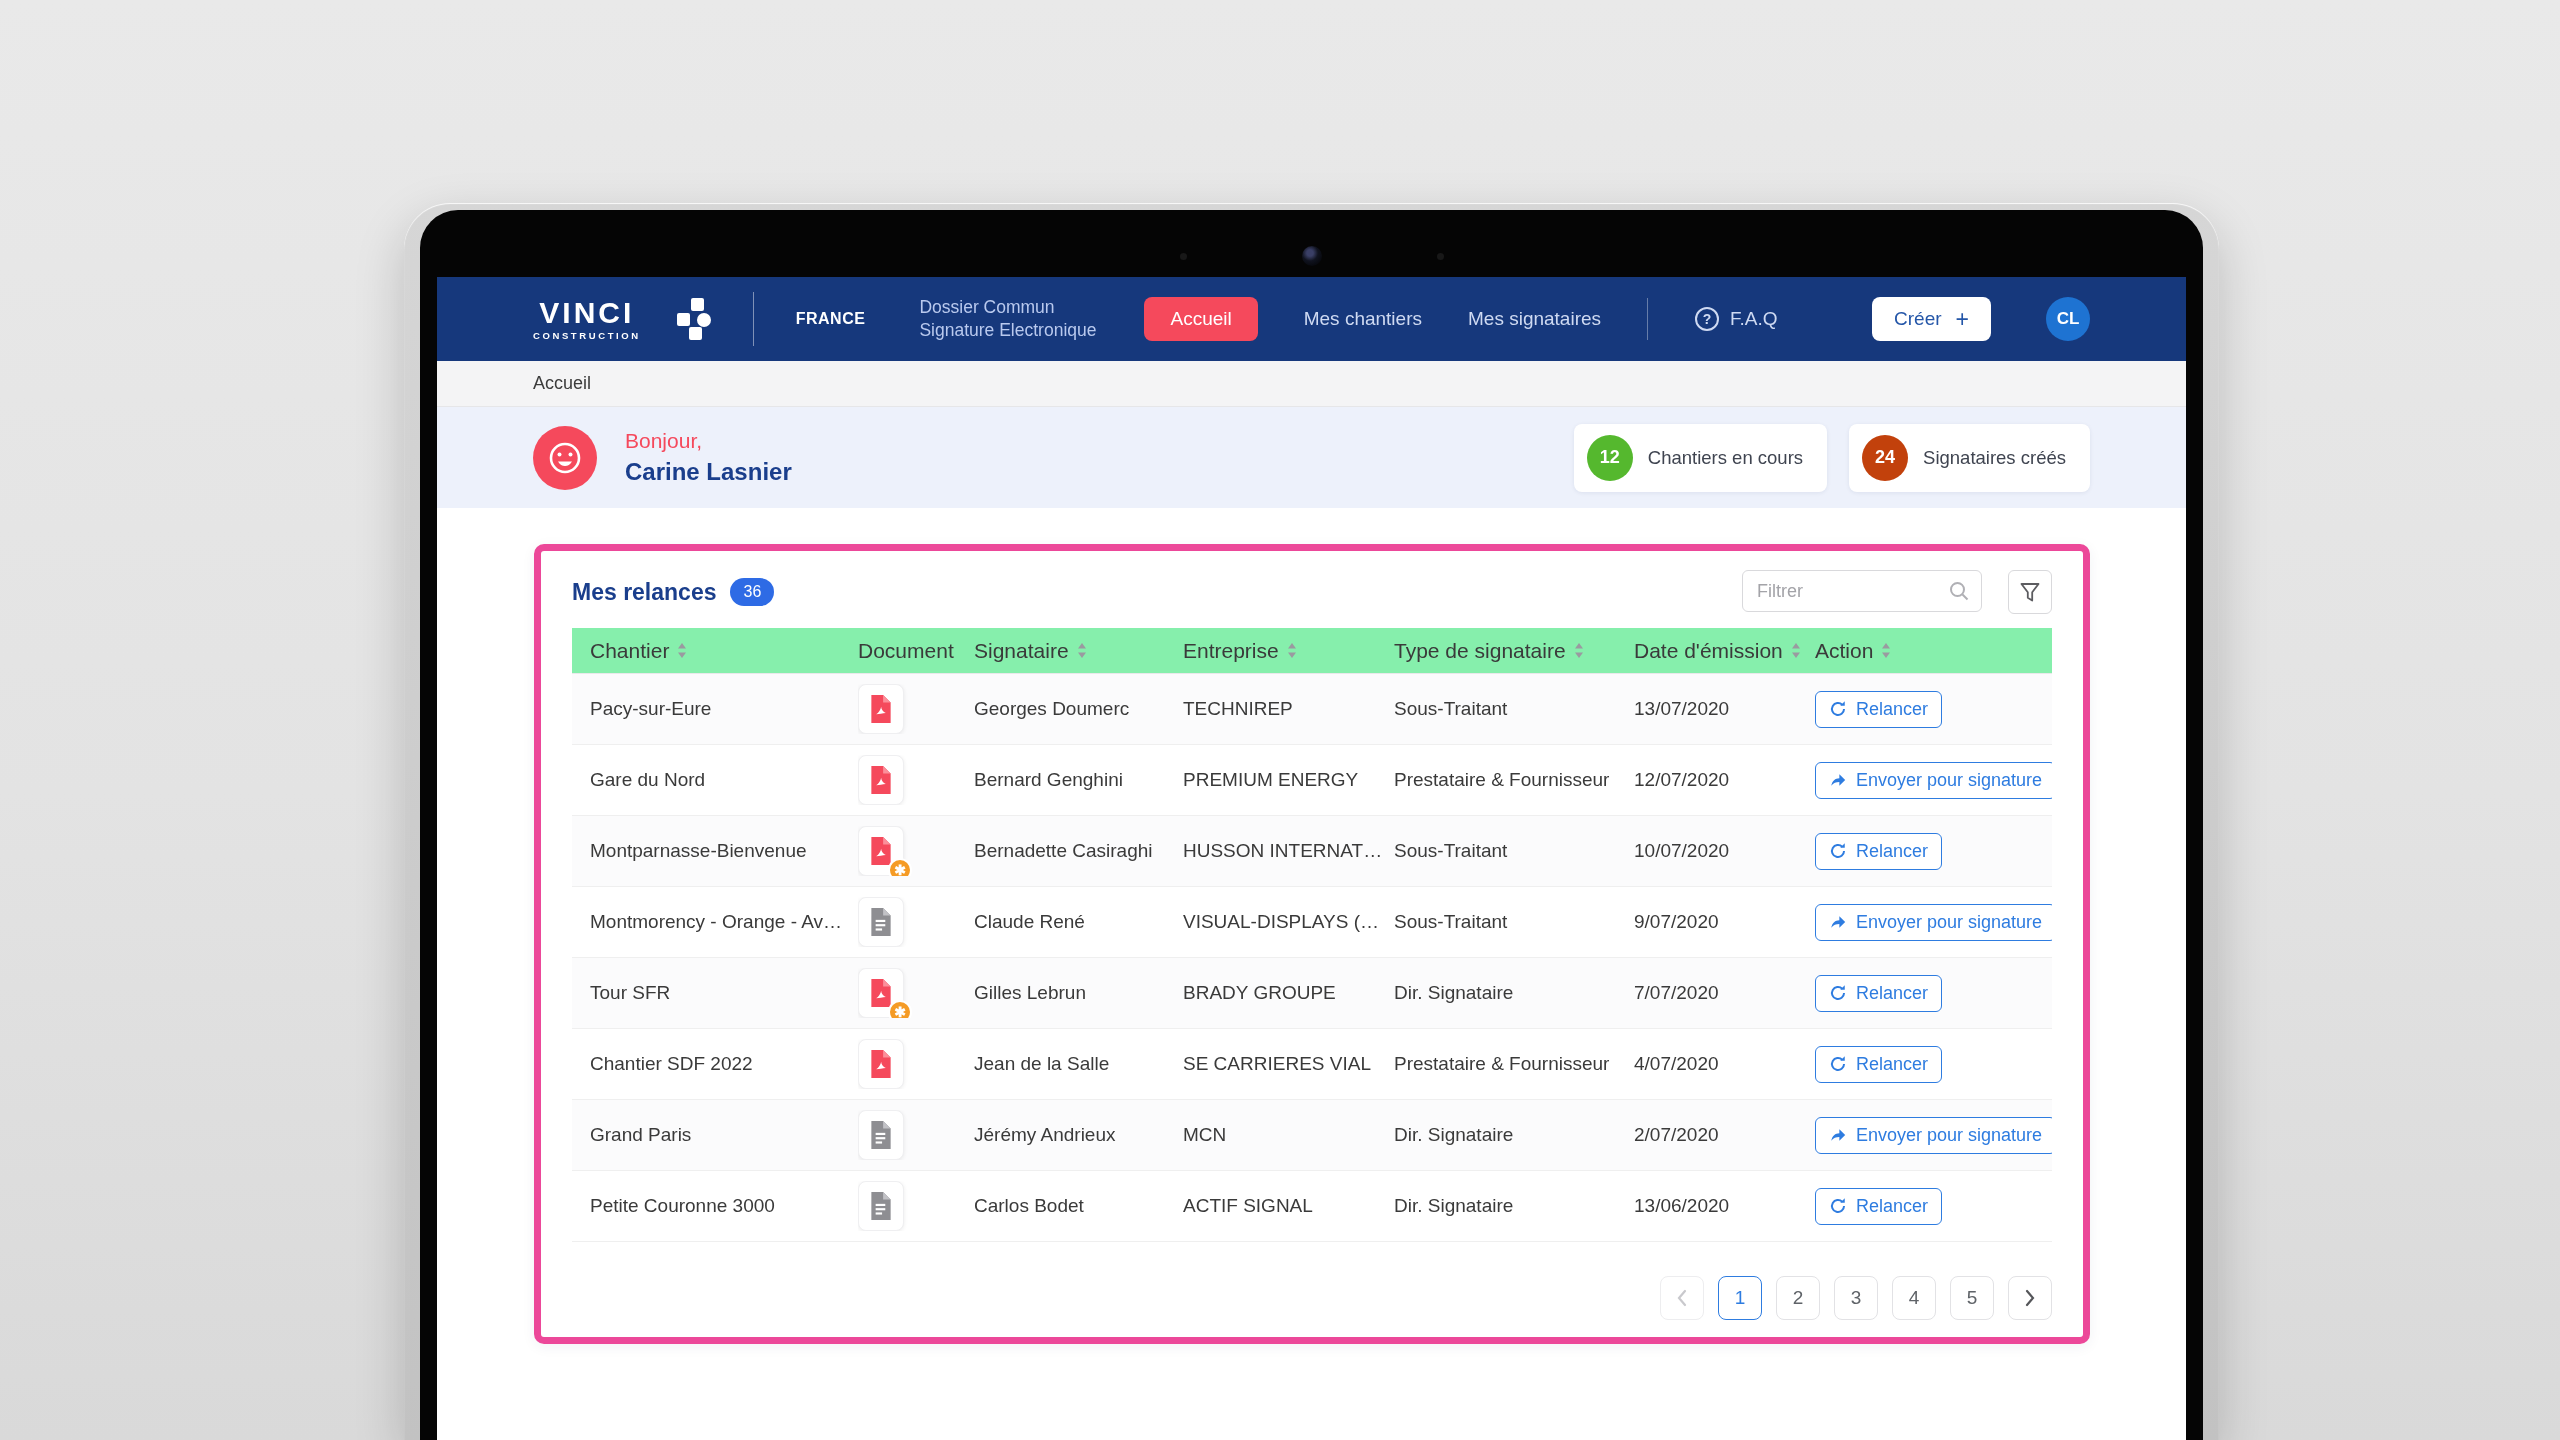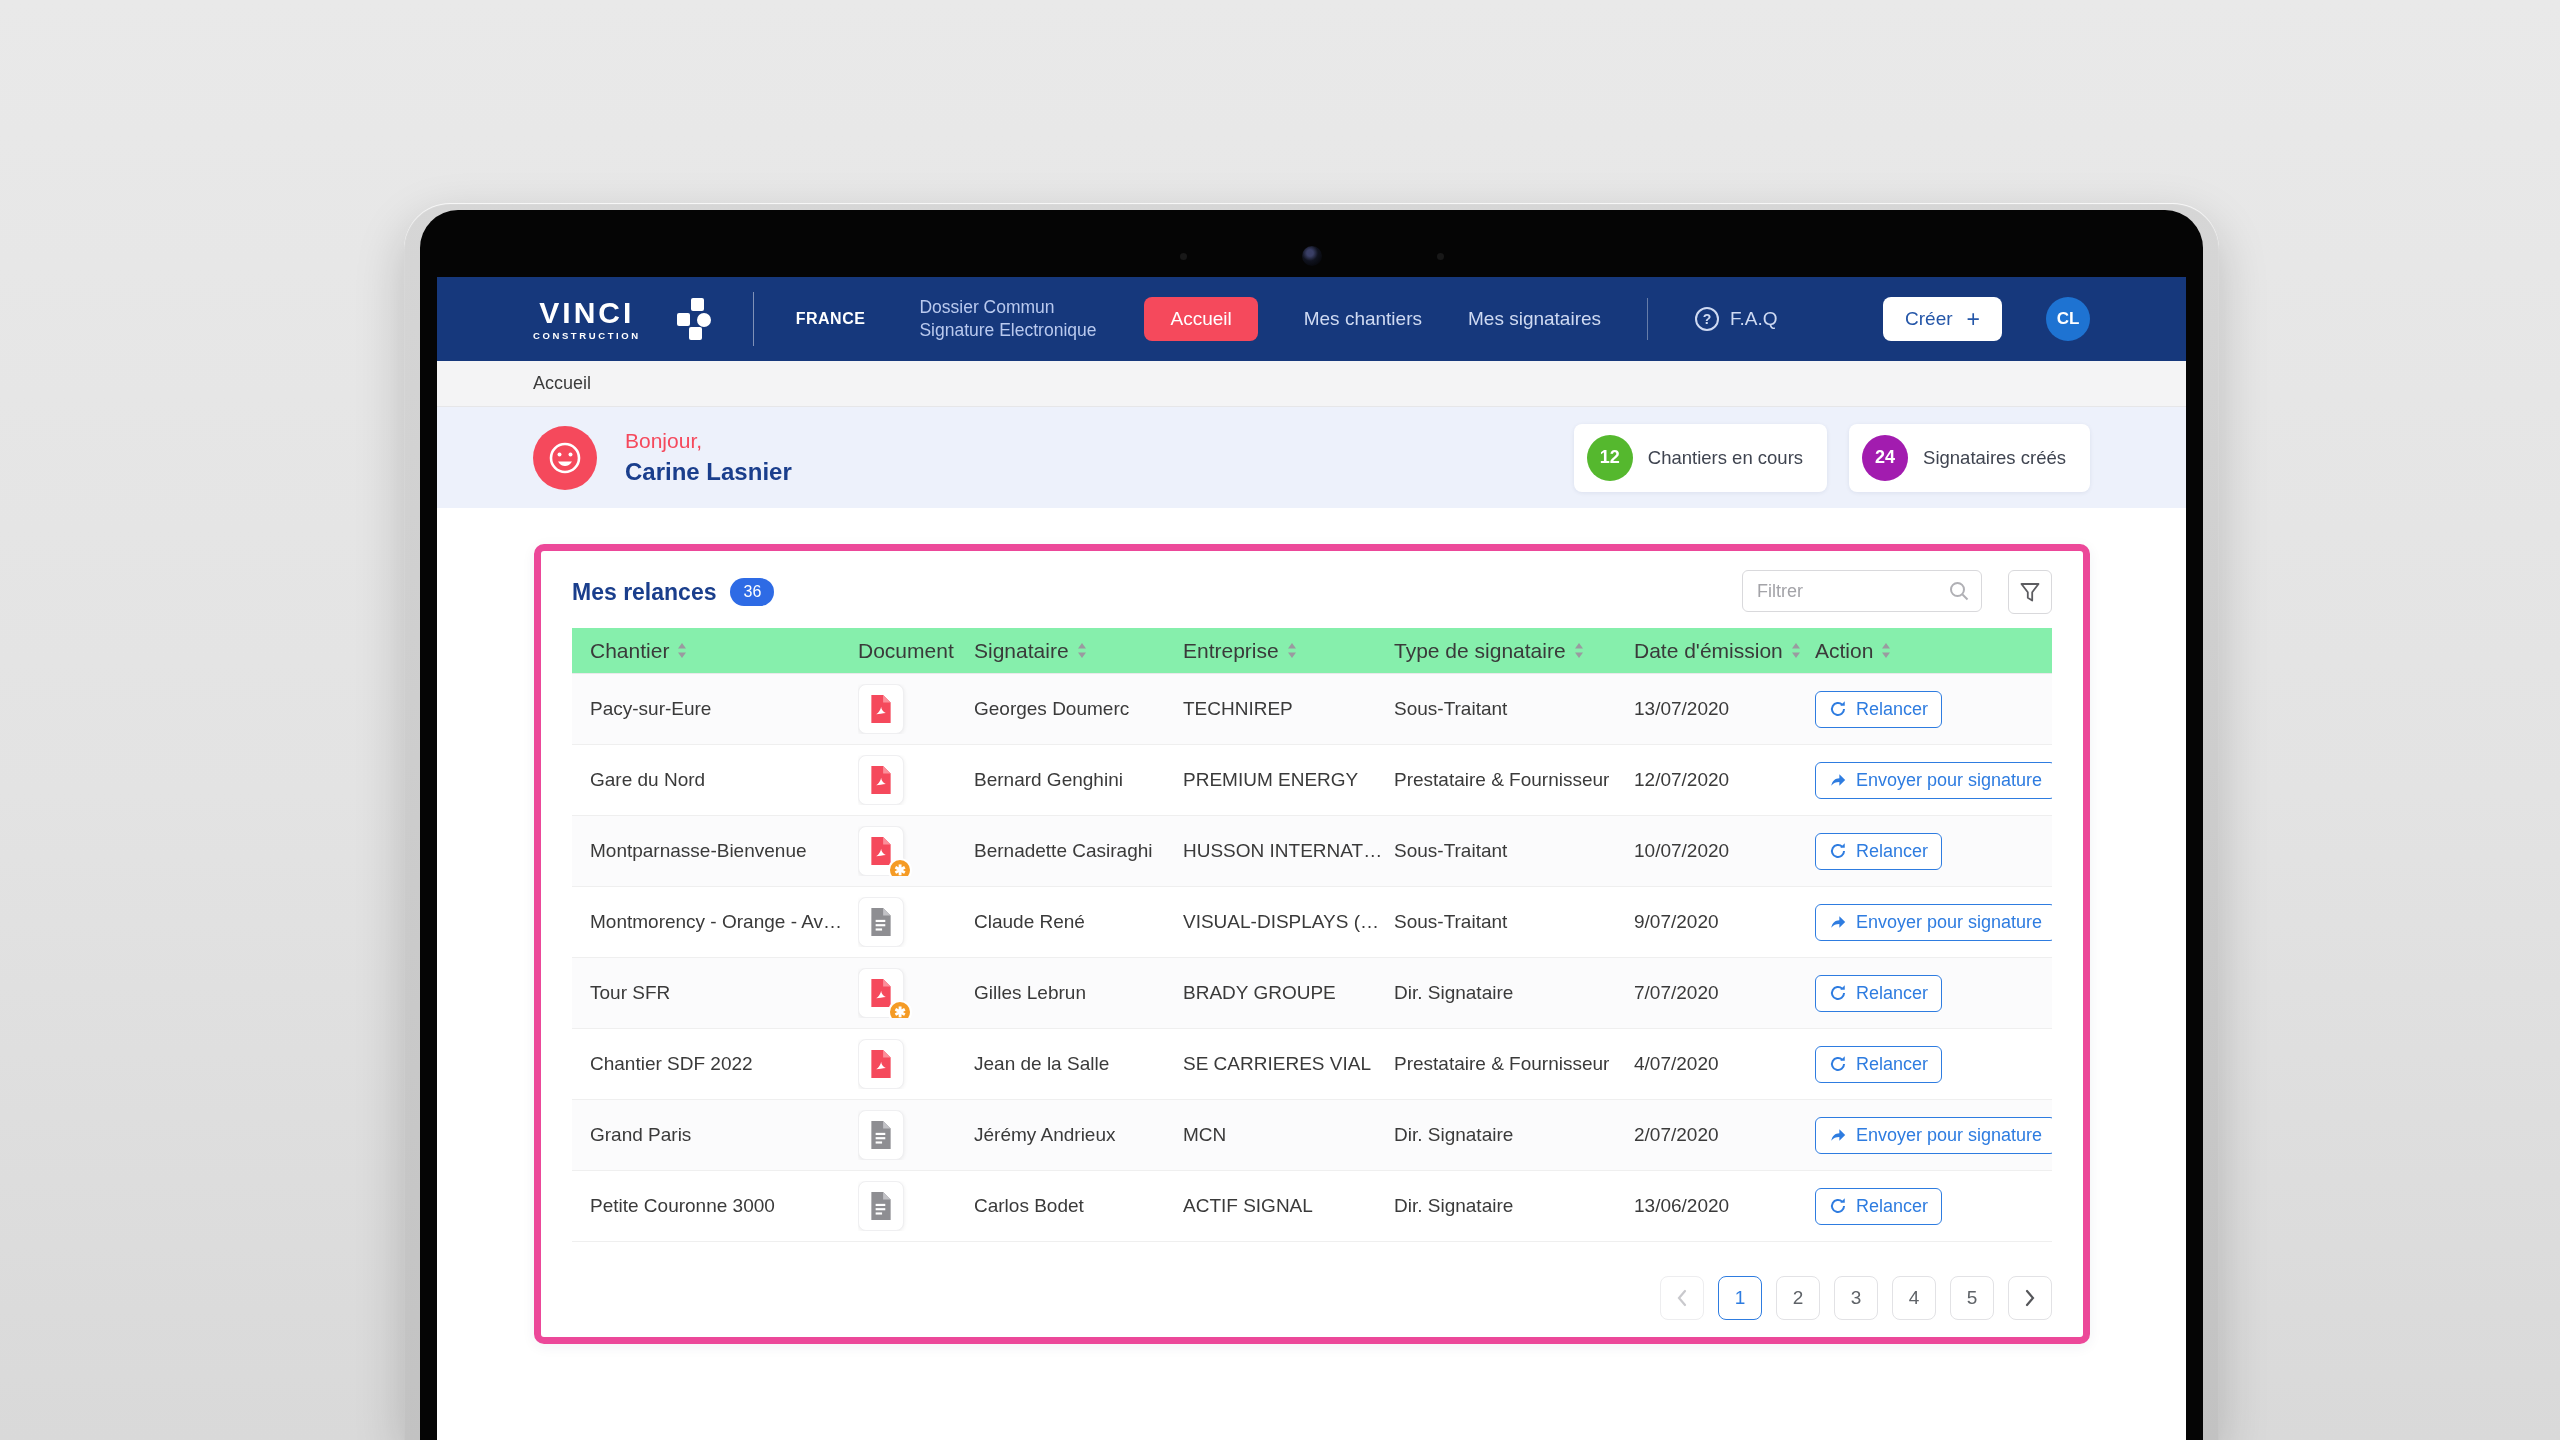--- a/index.html
+++ b/index.html
@@ -34,21 +34,21 @@
   .brand-sep{width:1px;height:54px;background:rgba(255,255,255,.45);margin:0 14px 0 10px;}
   .france{color:#fff;font-weight:bold;font-size:16px;letter-spacing:.5px;margin-right:26px;}
   .appname{color:#b9c9ee;font-size:17.5px;line-height:1.32;}
 
   .nav{display:flex;align-items:center;gap:46px;margin-left:48px;}
   .nav-item{color:#cfdaf2;font-size:19px;cursor:pointer;white-space:nowrap;}
   .nav-item.active{background:#f5495c;color:#fff;padding:11px 26px;border-radius:8px;}
   .nav-sep{width:1px;height:42px;background:rgba(255,255,255,.35);}
   .faq{display:flex;align-items:center;gap:10px;color:#cfdaf2;font-size:19px;cursor:pointer;}
 
-  .appbar-right{margin-left:auto;display:flex;align-items:center;gap:44px;}
+  .appbar-right{margin-left:auto;display:flex;align-items:center;gap:55px;}
   .create-btn{background:#fff;color:#2456a8;font-size:19px;border:none;border-radius:8px;
     padding:11px 22px;display:flex;align-items:center;gap:14px;cursor:pointer;
     font-family:"Liberation Sans",sans-serif;}
   .create-btn .plus{font-size:23px;line-height:16px;}
   .avatar{width:44px;height:44px;border-radius:50%;background:#1e73d2;color:#fff;
     font-size:17px;font-weight:bold;display:flex;align-items:center;justify-content:center;cursor:pointer;}
 
   
   .breadcrumb-bar{height:46px;background:#f4f4f5;border-bottom:1px solid #e6e6e8;
     display:flex;align-items:center;padding:0 96px;font-size:18px;color:#3c3c3c;flex:0 0 auto;}
@@ -60,21 +60,21 @@
     display:flex;align-items:center;justify-content:center;flex:0 0 auto;}
   .hello-text{margin-left:28px;line-height:1.25;}
   .hello-text .hi{color:#f5495c;font-size:21px;}
   .hello-text .name{color:#1a3e8c;font-size:24px;font-weight:bold;margin-top:3px;}
   .stats{margin-left:auto;display:flex;gap:22px;}
   .stat-card{background:#fff;border-radius:8px;box-shadow:0 1px 4px rgba(20,40,90,.08);
     display:flex;align-items:center;gap:15px;padding:11px 24px 11px 13px;cursor:pointer;}
   .stat-circle{width:46px;height:46px;border-radius:50%;color:#fff;font-size:18px;font-weight:bold;
     display:flex;align-items:center;justify-content:center;flex:0 0 auto;}
   .stat-label{font-size:18.5px;color:#3f4450;white-space:nowrap;}
-  .c-green{background:#55b82e;} .c-red{background:#a21caf;}
+  .c-green{background:#55b82e;} .c-red{background:#c2410c;}
   .c-teal{background:#20b7bd;} .c-orange{background:#f59a23;}
 
   
   .main{flex:1;background:#fff;}
   .panel{margin:36px 96px 0 97px;background:#fff;border:7px solid #ec4899;border-radius:10px;
     box-shadow:0 3px 14px rgba(30,45,90,.06);height:800px;padding:18px 31px 0 31px;}
   .panel-head{display:flex;align-items:center;height:46px;}
   .panel-title{color:#1a3e8c;font-size:23px;font-weight:bold;}
   .count-badge{background:#2e6be5;color:#fff;font-size:16px;border-radius:999px;
     padding:5px 13px;margin-left:14px;}

